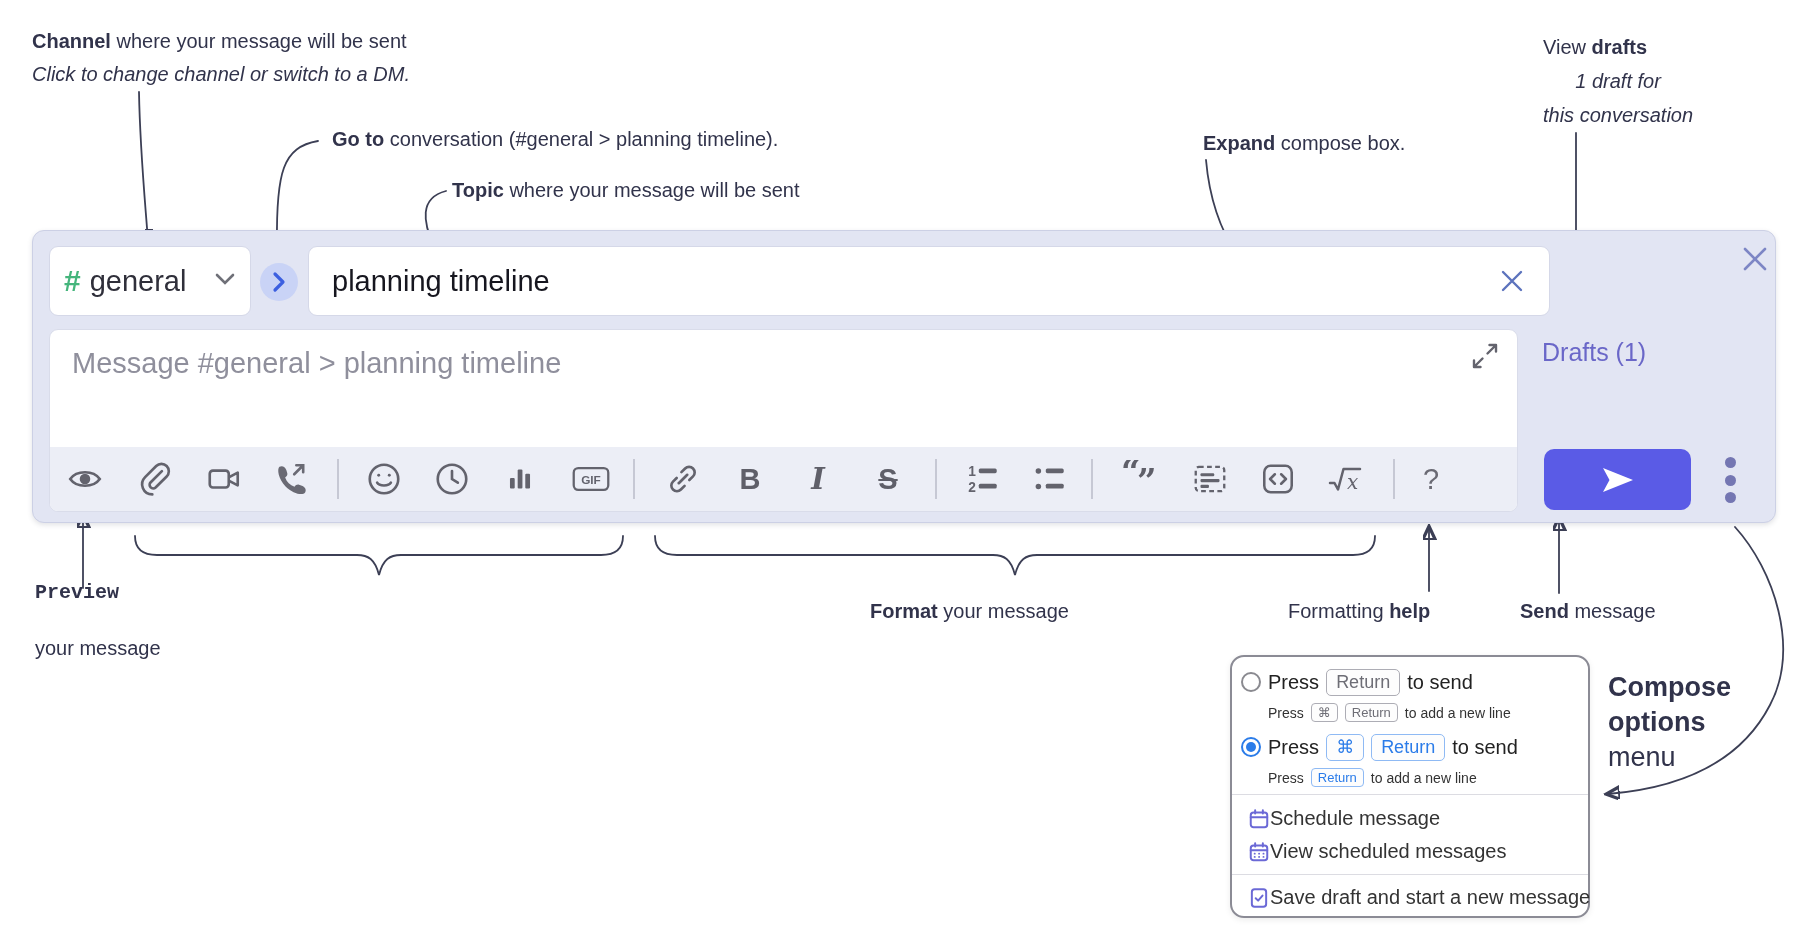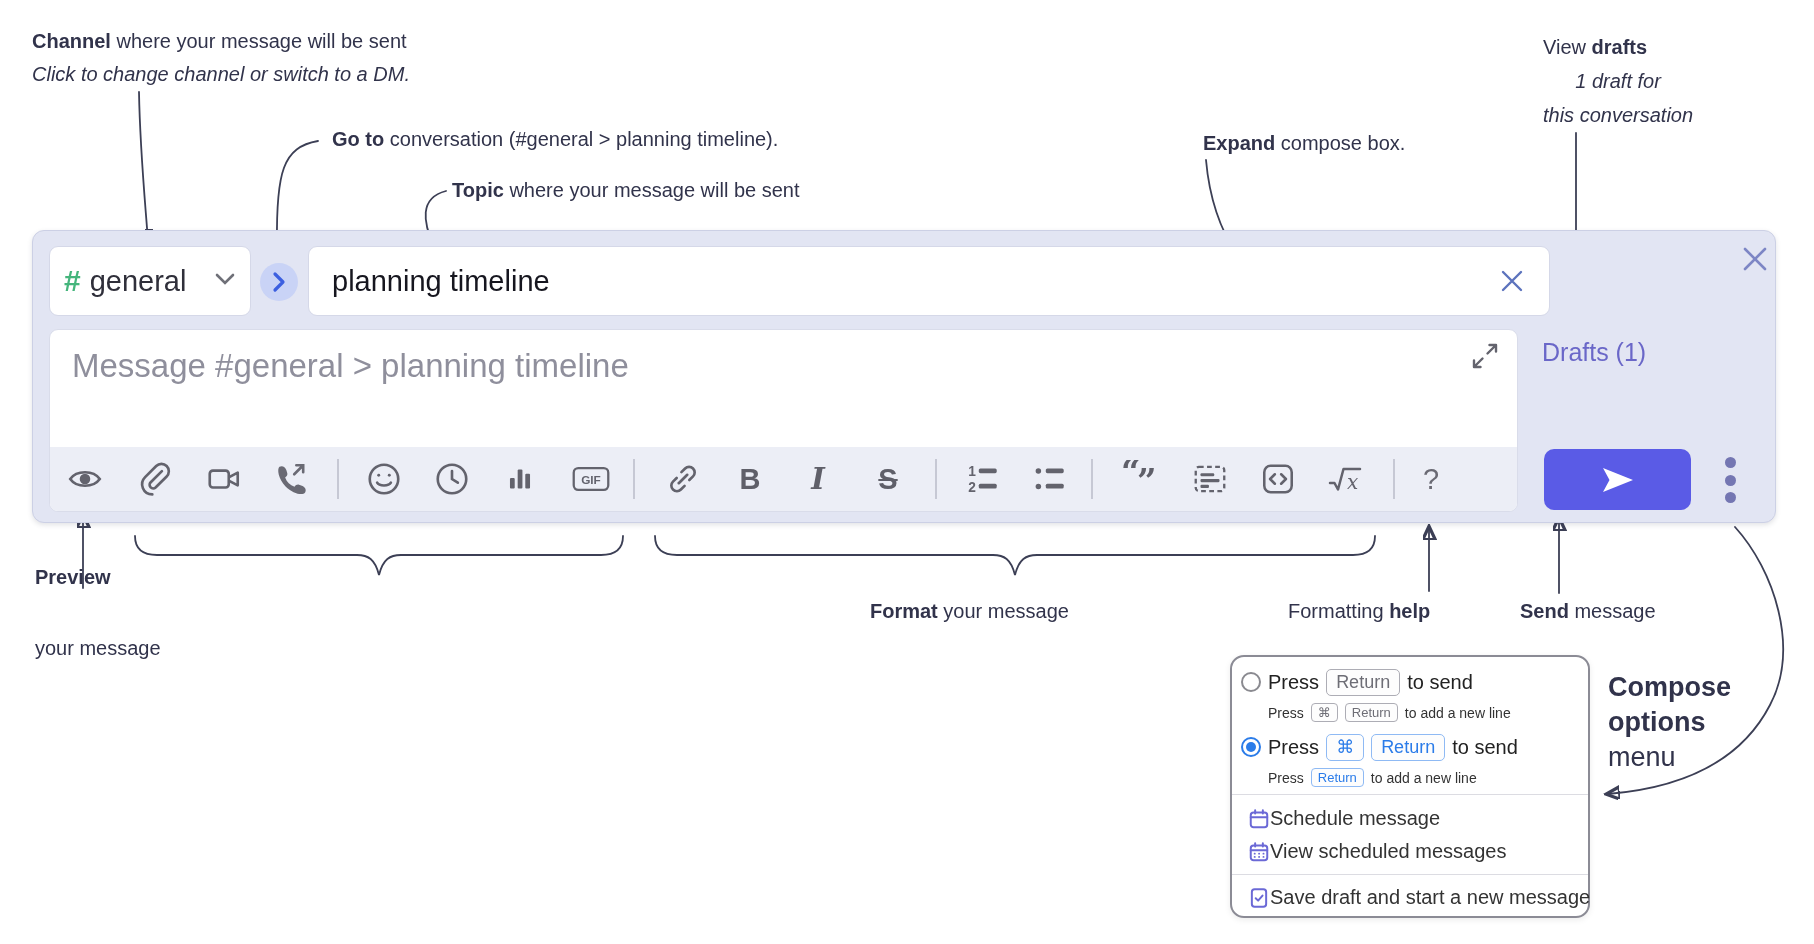--- a/index.html
+++ b/index.html
@@ -28,21 +28,21 @@
   .pill-label{font-size:29px;color:#2f2f3a;}
   .pill-caret{margin-left:auto;color:#6f7078;}
   .goto-circle{left:227px;top:32px;width:38px;height:38px;border-radius:50%;
         background:#c9d3f6;display:flex;align-items:center;justify-content:center;cursor:pointer;}
   .topic{left:275px;top:15px;width:1242px;height:70px;background:#fff;border:1px solid #d5d8e8;
         border-radius:9px;display:flex;align-items:center;padding:0 23px;}
   .topic-text{font-size:29px;color:#16161f;}
   .topic-clear{position:absolute;right:22px;top:50%;transform:translateY(-50%);cursor:pointer;line-height:0;}
   .msg{left:16px;top:98px;width:1469px;height:183px;background:#fff;border:1px solid #d9dcea;
        border-radius:9px;overflow:hidden;}
-  .placeholder{left:22px;top:17px;font-size:33px;color:#8f8f9c;white-space:nowrap;}
+  .placeholder{left:22px;top:17px;font-size:29px;color:#8f8f9c;white-space:nowrap;}
   .expand-btn{right:18px;top:12px;cursor:pointer;line-height:0;}
   .toolbar{left:0;right:0;bottom:0;height:64px;background:var(--toolbar_bg);}
   .tbi{position:absolute;top:32px;transform:translate(-50%,-50%);width:40px;height:40px;
        display:flex;align-items:center;justify-content:center;cursor:pointer;line-height:0;}
   .tdiv{position:absolute;top:32px;transform:translate(-50%,-50%);width:2px;height:40px;background:#c6c8d4;}
   .tbtext{font-family:"Liberation Sans",sans-serif;font-size:29px;font-weight:700;color:#5f5f69;}
   .drafts-link{left:1509px;top:107px;font-size:25px;color:var(--drafts_link);cursor:pointer;white-space:nowrap;}
   .send-btn{left:1511px;top:218px;width:147px;height:61px;background:var(--accent_send);
         border:none;border-radius:10px;display:flex;align-items:center;justify-content:center;cursor:pointer;}
   .kebab{left:1680px;top:224px;width:34px;height:50px;display:flex;flex-direction:column;
@@ -271,21 +271,21 @@
         <i></i>
         <i></i>
       </div>
     <span class="abs close-x">
       <svg width="32" height="32" viewBox="0 0 32 32">
           <path d="M6 6 L26 26 M26 6 L6 26" stroke="#7d86c5" stroke-width="2.6" stroke-linecap="round" fill="none"></path>
         </svg>
     </span>
   </div>
 
-  <div class="abs ann" style="left:35px;top:560px;"><b>Preview</b></div>
+  <div class="abs ann" style="left:35px;top:576px;font-family:Liberation Mono, monospace;"><b>Preview</b></div>
   <div class="abs ann" style="left:35px;top:631px;"><span>your message</span></div>
   <div class="abs ann" style="left:870px;top:594px;"><b>Format</b><span> your message</span></div>
   <div class="abs ann" style="left:1270px;top:594px;margin-left:18px;"><span>Formatting </span><b>help</b></div>
   <div class="abs ann" style="left:1520px;top:594px;"><b>Send</b><span> message</span></div>
   <div class="abs" style="left:1608px;top:670px;">
     <div class="co-label">Compose</div>
     <div class="co-label">options</div>
     <div class="co-label" style="font-weight:400;">menu</div>
   </div>
 

